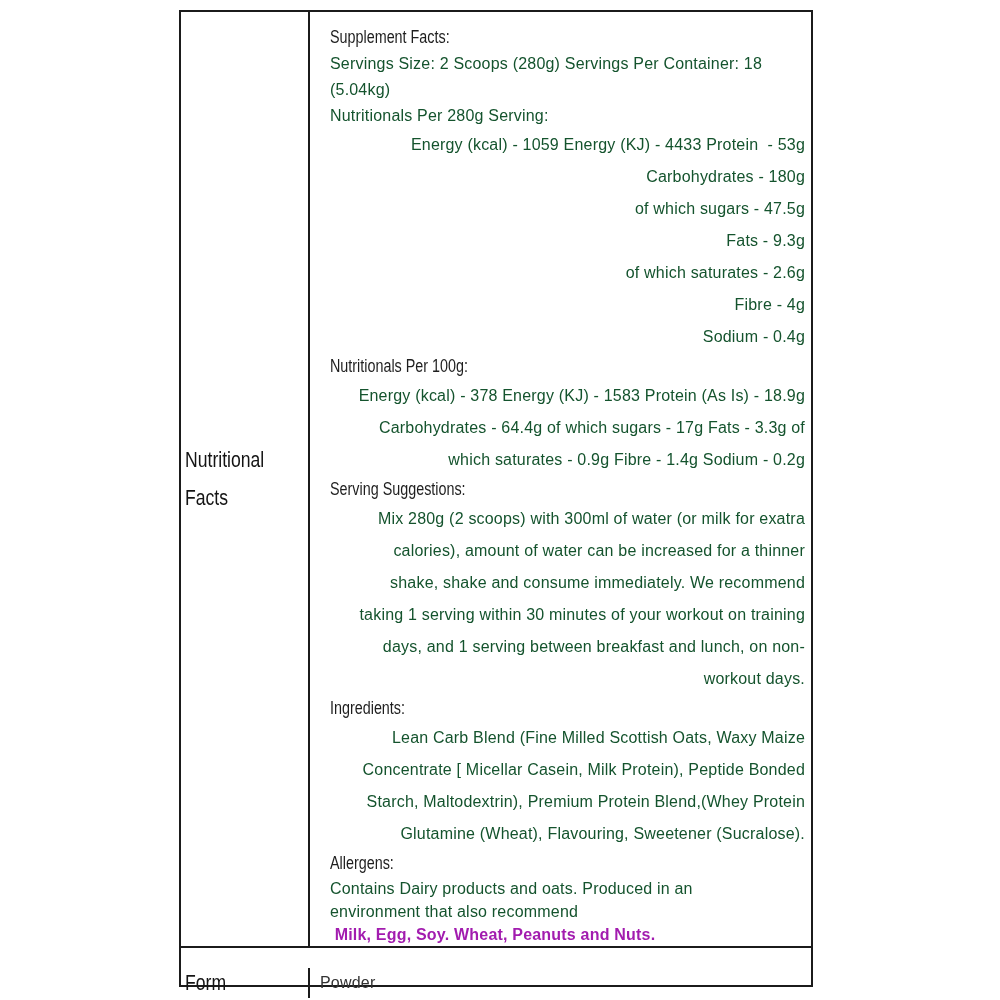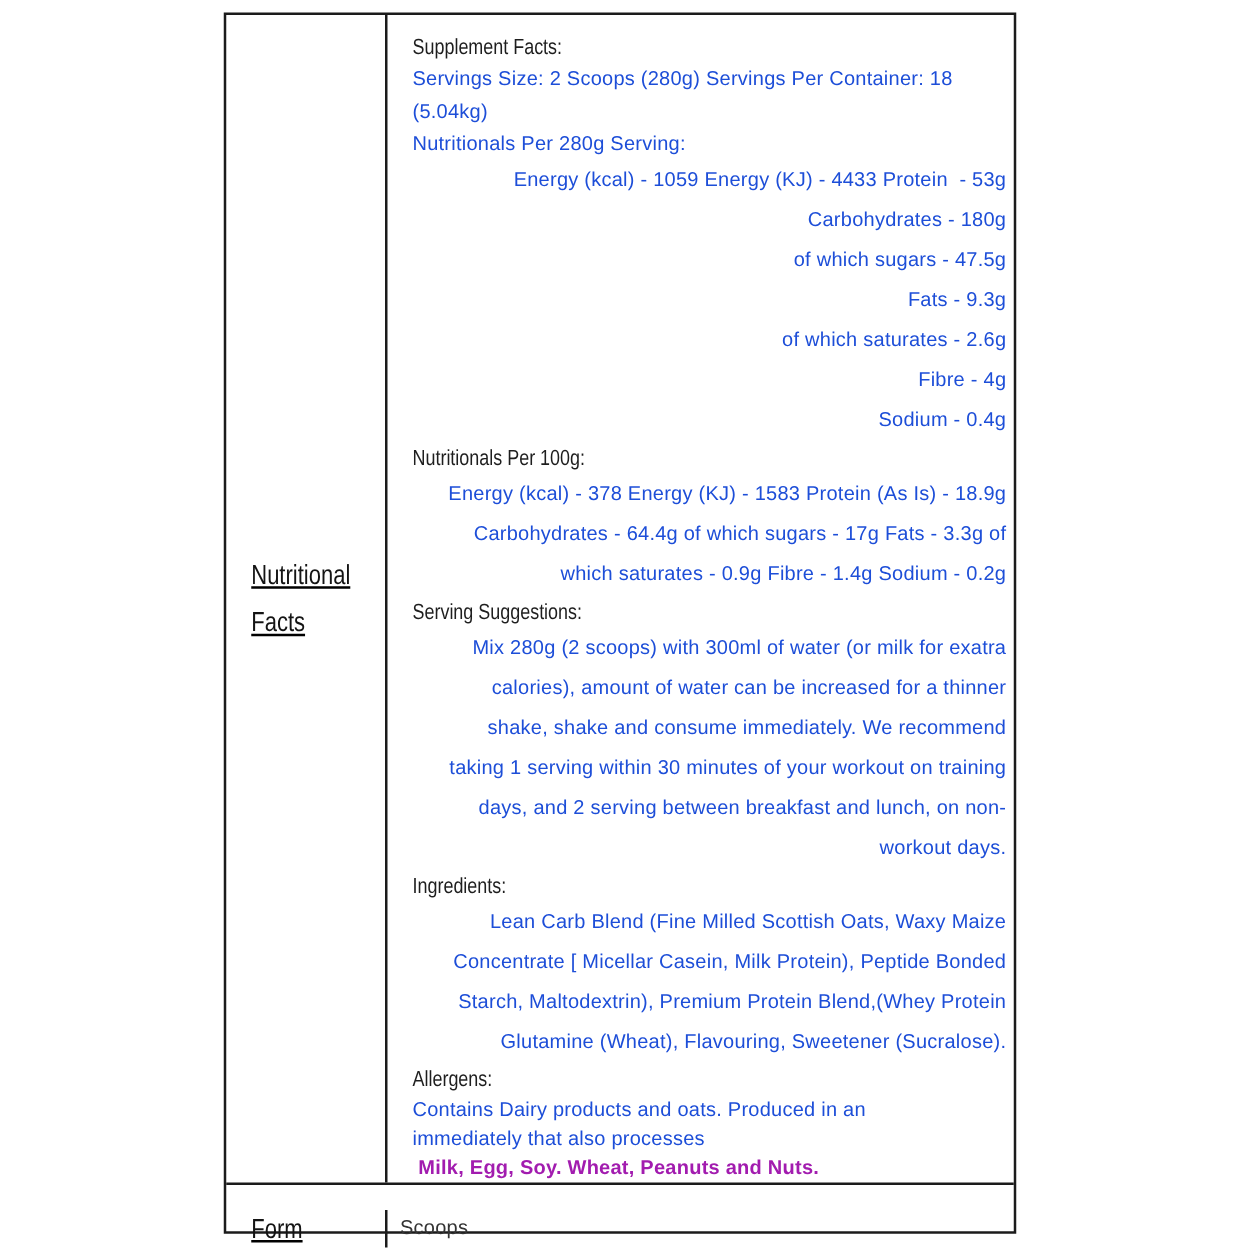--- a/index.html
+++ b/index.html
@@ -37,22 +37,21 @@
     margin-top: 20px;
   }
   .label-cell {
     width: 129px;
     min-width: 129px;
     box-sizing: border-box;
     border-right: 2px solid #1b1b1b;
     display: flex;
     flex-direction: column;
     justify-content: center;
-    padding-left: 20px;
-    text-decoration: underline;
+    padding-left: 4px;
   }
   .label-text {
     font-size: 22px;
     font-weight: 500;
     color: #141414;
     line-height: 38px;
     transform: scaleX(0.80);
     transform-origin: 0 50%;
     white-space: pre;
   }
@@ -68,21 +67,21 @@
     padding: 12px 6px 0 20px;
     overflow: hidden;
   }
   .content-cell-form {
     display: flex;
     align-items: center;
     padding: 0 6px 0 10px;
   }
   .ln {
     white-space: pre;
-    color: #1d4ed8;
+    color: #14532d;
     font-size: 16px;
     letter-spacing: 0.2px;
   }
   .ln-heading {
     font-size: 17.5px;
     font-weight: 500;
     color: #1e1e1e;
     line-height: 27px;
     letter-spacing: 0px;
     transform: scaleX(0.82);
@@ -133,36 +132,36 @@
         <div class="ln ln-body">Sodium - 0.4g</div>
         <div class="ln ln-heading">Nutritionals Per 100g:</div>
         <div class="ln ln-body">Energy (kcal) - 378 Energy (KJ) - 1583 Protein (As Is) - 18.9g</div>
         <div class="ln ln-body">Carbohydrates - 64.4g of which sugars - 17g Fats - 3.3g of</div>
         <div class="ln ln-body">which saturates - 0.9g Fibre - 1.4g Sodium - 0.2g</div>
         <div class="ln ln-heading">Serving Suggestions:</div>
         <div class="ln ln-body">Mix 280g (2 scoops) with 300ml of water (or milk for exatra</div>
         <div class="ln ln-body">calories), amount of water can be increased for a thinner</div>
         <div class="ln ln-body">shake, shake and consume immediately. We recommend</div>
         <div class="ln ln-body">taking 1 serving within 30 minutes of your workout on training</div>
-        <div class="ln ln-body">days, and 2 serving between breakfast and lunch, on non-</div>
+        <div class="ln ln-body">days, and 1 serving between breakfast and lunch, on non-</div>
         <div class="ln ln-body">workout days.</div>
         <div class="ln ln-heading">Ingredients:</div>
         <div class="ln ln-body">Lean Carb Blend (Fine Milled Scottish Oats, Waxy Maize</div>
         <div class="ln ln-body">Concentrate [ Micellar Casein, Milk Protein), Peptide Bonded</div>
         <div class="ln ln-body">Starch, Maltodextrin), Premium Protein Blend,(Whey Protein</div>
         <div class="ln ln-body">Glutamine (Wheat), Flavouring, Sweetener (Sucralose).</div>
         <div class="ln ln-heading">Allergens:</div>
         <div class="ln ln-allergen">Contains Dairy products and oats. Produced in an</div>
-        <div class="ln ln-allergen">immediately that also processes</div>
+        <div class="ln ln-allergen">environment that also recommend</div>
         <div class="ln ln-allergen-bold"> Milk, Egg, Soy. Wheat, Peanuts and Nuts.</div>
       </div>
   </div>
 
   <div class="row row-form">
     <div class="label-cell">
       <div class="label-text">Form</div>
     </div>
     <div class="content-cell content-cell-form">
-      <span class="form-value">Scoops</span>
+      <span class="form-value">Powder</span>
     </div>
   </div>
 
 </div>
 
 </body></html>

